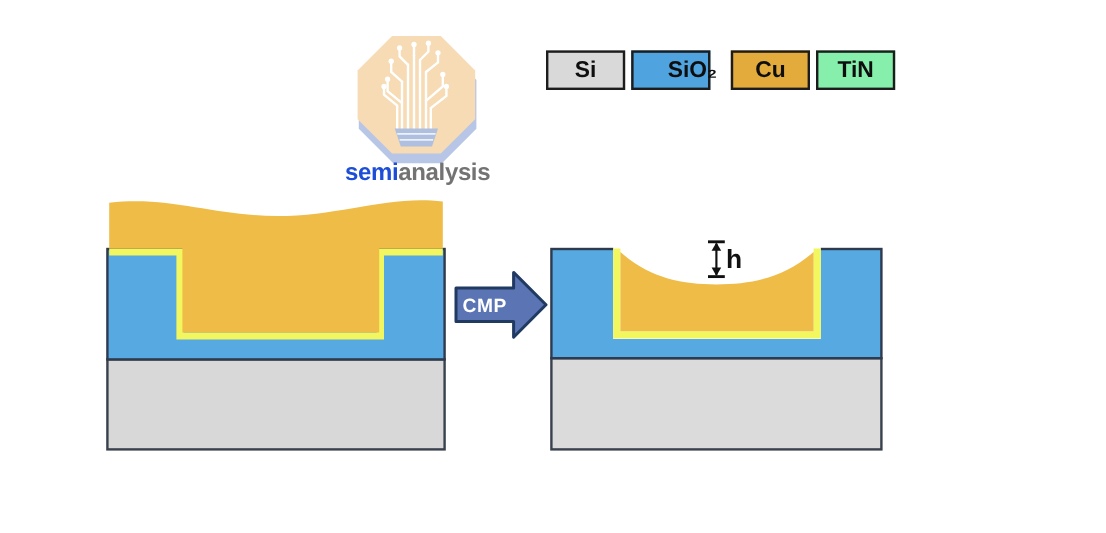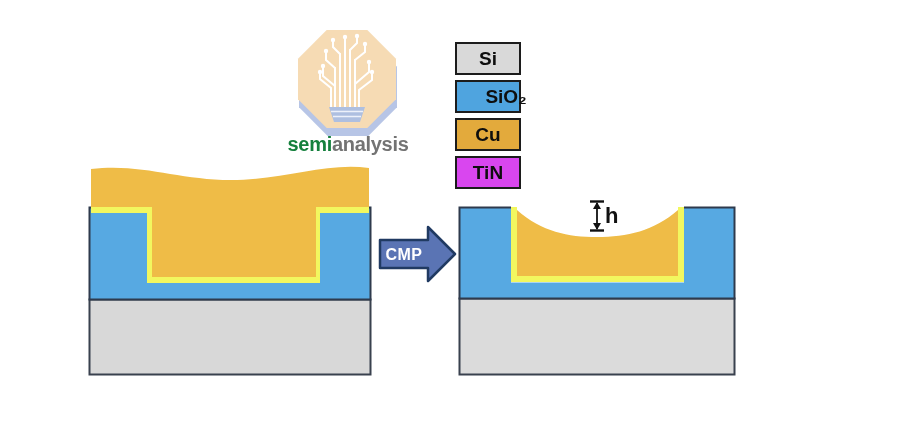--- a/index.html
+++ b/index.html
@@ -6,24 +6,24 @@
   .stage{
     position:relative;width:922px;height:444px;background:#ffffff;overflow:hidden;
     font-family:"Liberation Sans",sans-serif;
   }
   .figure-svg{position:absolute;left:0;top:0;width:922px;height:444px;}
   
   .brand{
     position:absolute;left:283px;top:133px;width:130px;text-align:center;
     font-size:20px;font-weight:600;letter-spacing:-0.3px;line-height:1.1;
   }
-  .brand .semi{color:#15803d;}
+  .brand .semi{color:#1d4ed8;}
   .brand .analysis{color:#737373;}
   
-  .legend{position:absolute;left:455px;top:42px;display:flex;gap:5px;flex-direction:column;}
+  .legend{position:absolute;left:455px;top:42px;display:flex;gap:5px;}
   .legend-item{
     width:66px;height:33px;box-sizing:border-box;border:2px solid #1c1c1c;
     display:flex;align-items:center;justify-content:center;
     font-size:19px;font-weight:bold;color:#0e0e0e;
   }
   
   .caption{
     position:absolute;left:110px;top:388px;font-size:20px;font-weight:600;
     color:#000;white-space:nowrap;
   }
@@ -110,22 +110,22 @@
     <span class="semi">semi</span><span class="analysis">analysis</span>
   </div>
 
   <div class="legend">
     <div class="legend-item" style="background: rgb(217, 217, 217);">
       <span>Si</span>
     </div>
     <div class="legend-item" style="background: rgb(79, 164, 223); padding-left: 36px;">
       <span>SiO₂</span>
     </div>
-    <div class="legend-item" style="background: rgb(227, 170, 60);">
+    <div class="legend-item" style="background: rgb(227, 170, 60); margin-left: 12px;">
       <span>Cu</span>
     </div>
-    <div class="legend-item" style="background: #d946ef;">
+    <div class="legend-item" style="background: #86efac;">
       <span>TiN</span>
     </div>
   </div>
 
 
 </div>
 
 </body></html>

